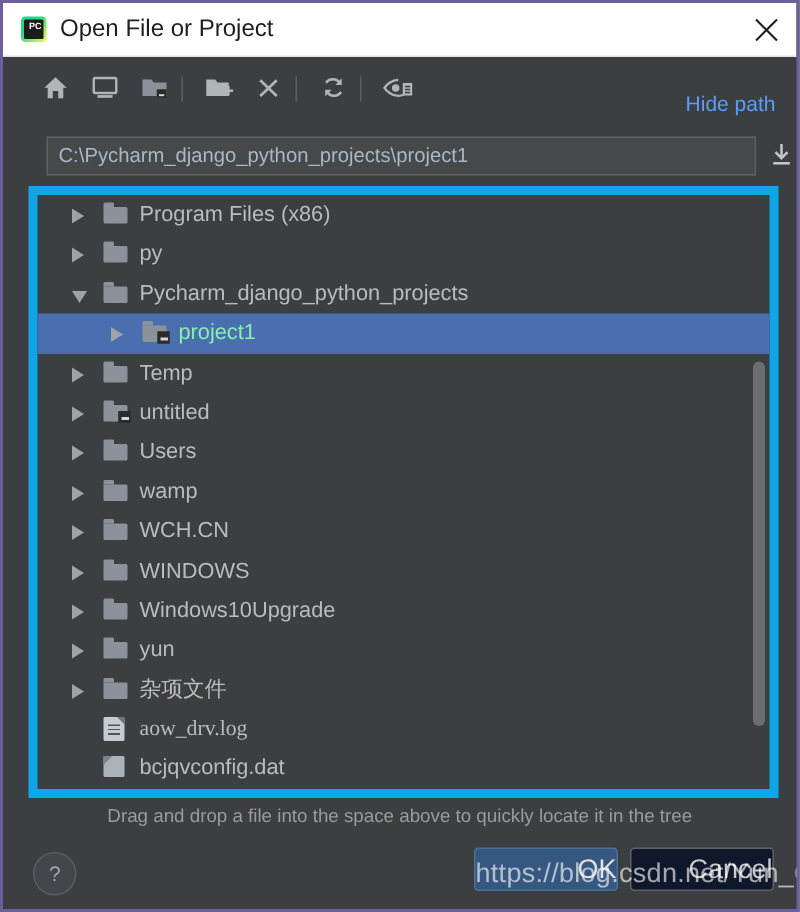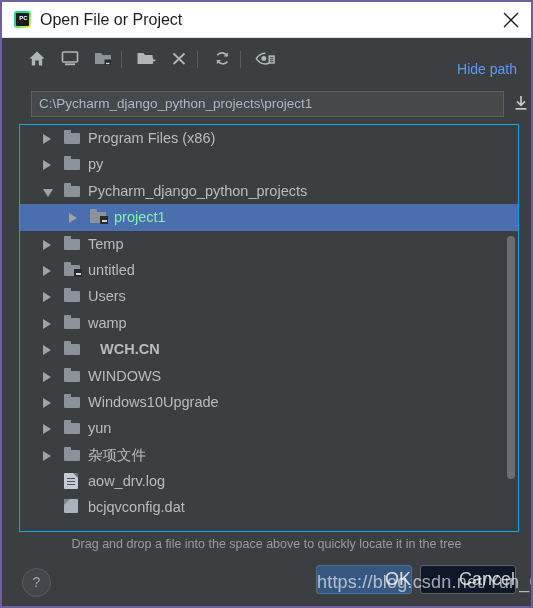--- a/index.html
+++ b/index.html
@@ -137,21 +137,21 @@
     cursor: pointer;
   }
 
   
   .tree-panel {
     position: absolute;
     left: 17px; top: 122px;
     width: 500px; height: 408px;
     box-sizing: border-box;
     background: #3c3f41;
-    border: 1px solid #0ea5e9;
+    border: 6px solid #0ea5e9;
     overflow: hidden;
   }
   .tree-rows {
     position: absolute;
     left: 0; top: 0;
     width: 498px;
   }
   .row {
     position: relative;
     height: 26.4px;
@@ -520,21 +520,21 @@
           <div class="label" style="left: 68px;">wamp</div>
         </div>
         <div class="row">
           <div class="arrow right" style="left: 23px;"></div>
           <div class="ico" style="left: 44px;">
             <div class="folder">
               <div class="tab"></div>
               <div class="body"></div>
             </div>
           </div>
-          <div class="label" style="left: 80px; font-weight: bold;">WCH.CN</div>
+          <div class="label" style="left: 68px;">WCH.CN</div>
         </div>
         <div class="row">
           <div class="arrow right" style="left: 23px;"></div>
           <div class="ico" style="left: 44px;">
             <div class="folder">
               <div class="tab"></div>
               <div class="body"></div>
             </div>
           </div>
           <div class="label" style="left: 68px;">WINDOWS</div>
@@ -568,21 +568,21 @@
             </div>
           </div>
           <div class="label" style="left: 68px;">杂项文件</div>
         </div>
         <div class="row">
           <div class="ico" style="left: 44px;">
             <div class="filedoc">
               <div class="lines"></div>
             </div>
           </div>
-          <div class="label" style="left: 68px;">aow_drv.log</div>
+          <div class="label" style="left: 68px; font-family: Liberation Serif, serif;">aow_drv.log</div>
         </div>
         <div class="row">
           <div class="ico" style="left: 44px;">
             <div class="filedat"></div>
           </div>
           <div class="label" style="left: 68px;">bcjqvconfig.dat</div>
         </div>
       </div>
     <div class="scroll-track">
       <div class="scroll-thumb" id="scroll-thumb" style="top: 110px; height: 243px;"></div>

